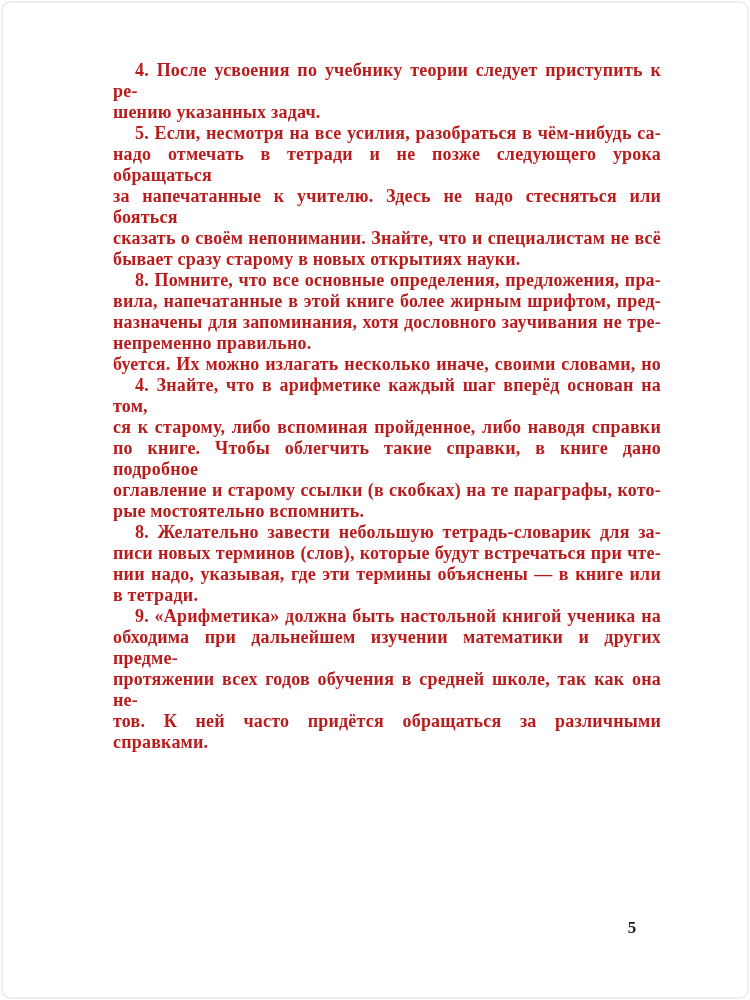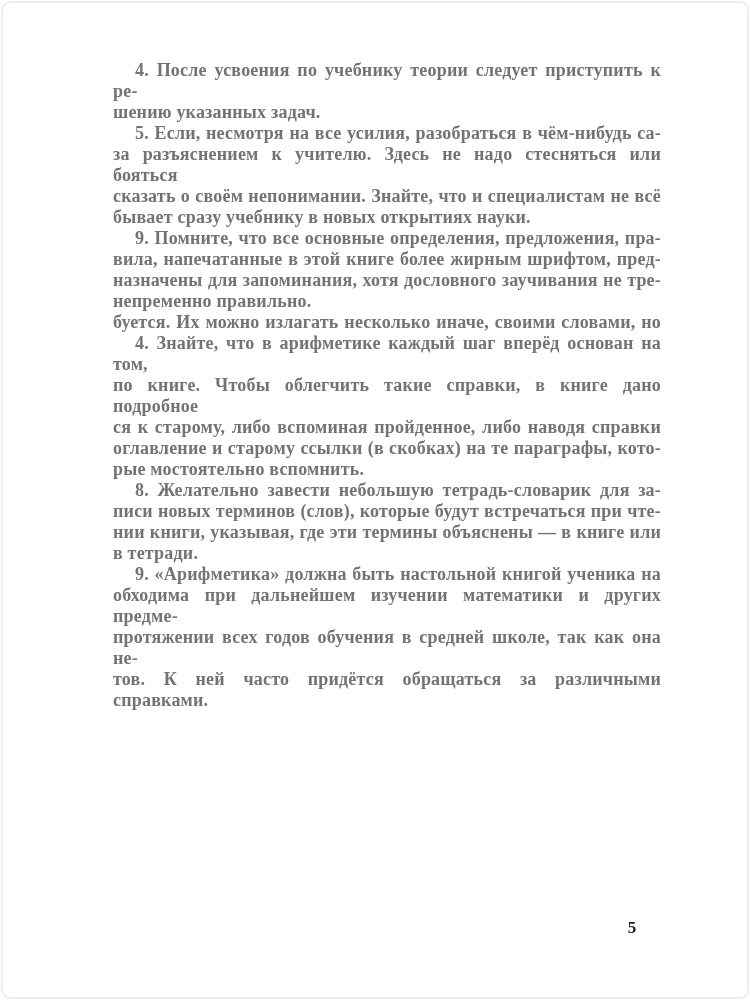--- a/index.html
+++ b/index.html
@@ -20,21 +20,21 @@
     inset: 1px;
     border: 2px solid #ededed;
     border-radius: 9px;
     pointer-events: none;
   }
   .text-block {
     position: absolute;
     left: 113px;
     top: 60px;
     width: 548px;
-    color: #737373;
+    color: #b91c1c;
     font-size: 18px;
     line-height: 21px;
     font-weight: bold;
     letter-spacing: 0.2px;
   }
   .paragraph {
     margin: 0;
     padding: 0;
   }
   .line {
@@ -65,42 +65,43 @@
 
 <div class="page">
   <div class="frame"></div>
   <div class="text-block">
       <div class="paragraph">
         <div class="line first">4. После усвоения по учебнику теории следует приступить к ре-</div>
         <div class="line last">шению указанных задач.</div>
       </div>
       <div class="paragraph">
         <div class="line first">5. Если, несмотря на все усилия, разобраться в чём-нибудь са-</div>
-        <div class="line">за разъяснением к учителю. Здесь не надо стесняться или бояться</div>
+        <div class="line">надо отмечать в тетради и не позже следующего урока обращаться</div>
+        <div class="line">за напечатанные к учителю. Здесь не надо стесняться или бояться</div>
         <div class="line">сказать о своём непонимании. Знайте, что и специалистам не всё</div>
-        <div class="line last">бывает сразу учебнику в новых открытиях науки.</div>
+        <div class="line last">бывает сразу старому в новых открытиях науки.</div>
       </div>
       <div class="paragraph">
-        <div class="line first">9. Помните, что все основные определения, предложения, пра-</div>
+        <div class="line first">8. Помните, что все основные определения, предложения, пра-</div>
         <div class="line">вила, напечатанные в этой книге более жирным шрифтом, пред-</div>
         <div class="line">назначены для запоминания, хотя дословного заучивания не тре-</div>
         <div class="line last">непременно правильно.</div>
         <div class="line">буется. Их можно излагать несколько иначе, своими словами, но</div>
       </div>
       <div class="paragraph">
         <div class="line first">4. Знайте, что в арифметике каждый шаг вперёд основан на том,</div>
+        <div class="line">ся к старому, либо вспоминая пройденное, либо наводя справки</div>
         <div class="line">по книге. Чтобы облегчить такие справки, в книге дано подробное</div>
-        <div class="line">ся к старому, либо вспоминая пройденное, либо наводя справки</div>
         <div class="line">оглавление и старому ссылки (в скобках) на те параграфы, кото-</div>
         <div class="line last">рые мостоятельно вспомнить.</div>
       </div>
       <div class="paragraph">
         <div class="line first">8. Желательно завести небольшую тетрадь-словарик для за-</div>
         <div class="line">писи новых терминов (слов), которые будут встречаться при чте-</div>
-        <div class="line">нии книги, указывая, где эти термины объяснены — в книге или</div>
+        <div class="line">нии надо, указывая, где эти термины объяснены — в книге или</div>
         <div class="line last">в тетради.</div>
       </div>
       <div class="paragraph">
         <div class="line first">9. «Арифметика» должна быть настольной книгой ученика на</div>
         <div class="line">обходима при дальнейшем изучении математики и других предме-</div>
         <div class="line">протяжении всех годов обучения в средней школе, так как она не-</div>
         <div class="line last">тов. К ней часто придётся обращаться за различными справками.</div>
       </div>
     </div>
   <div class="page-number">5</div>

